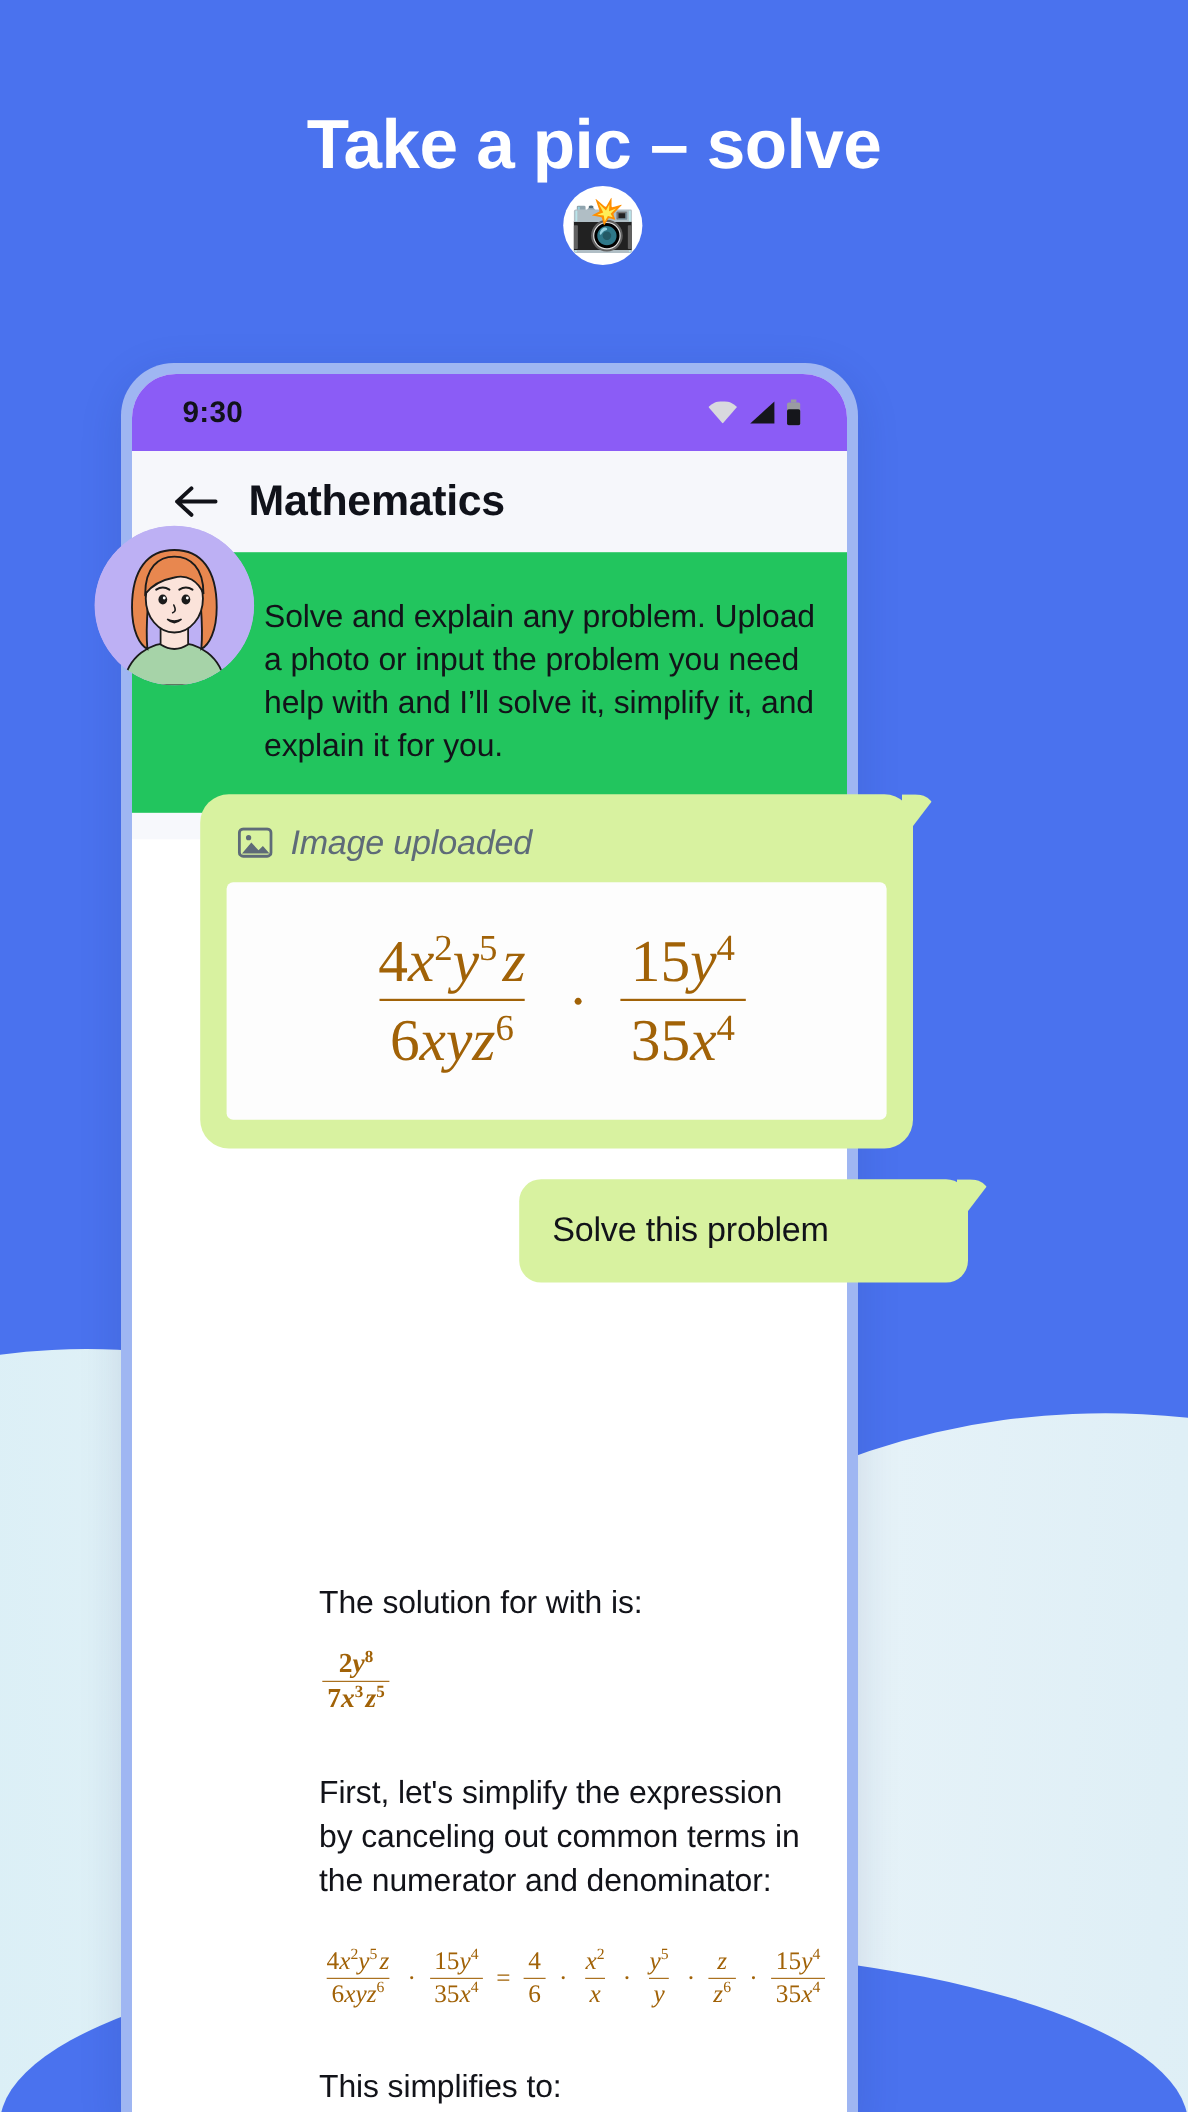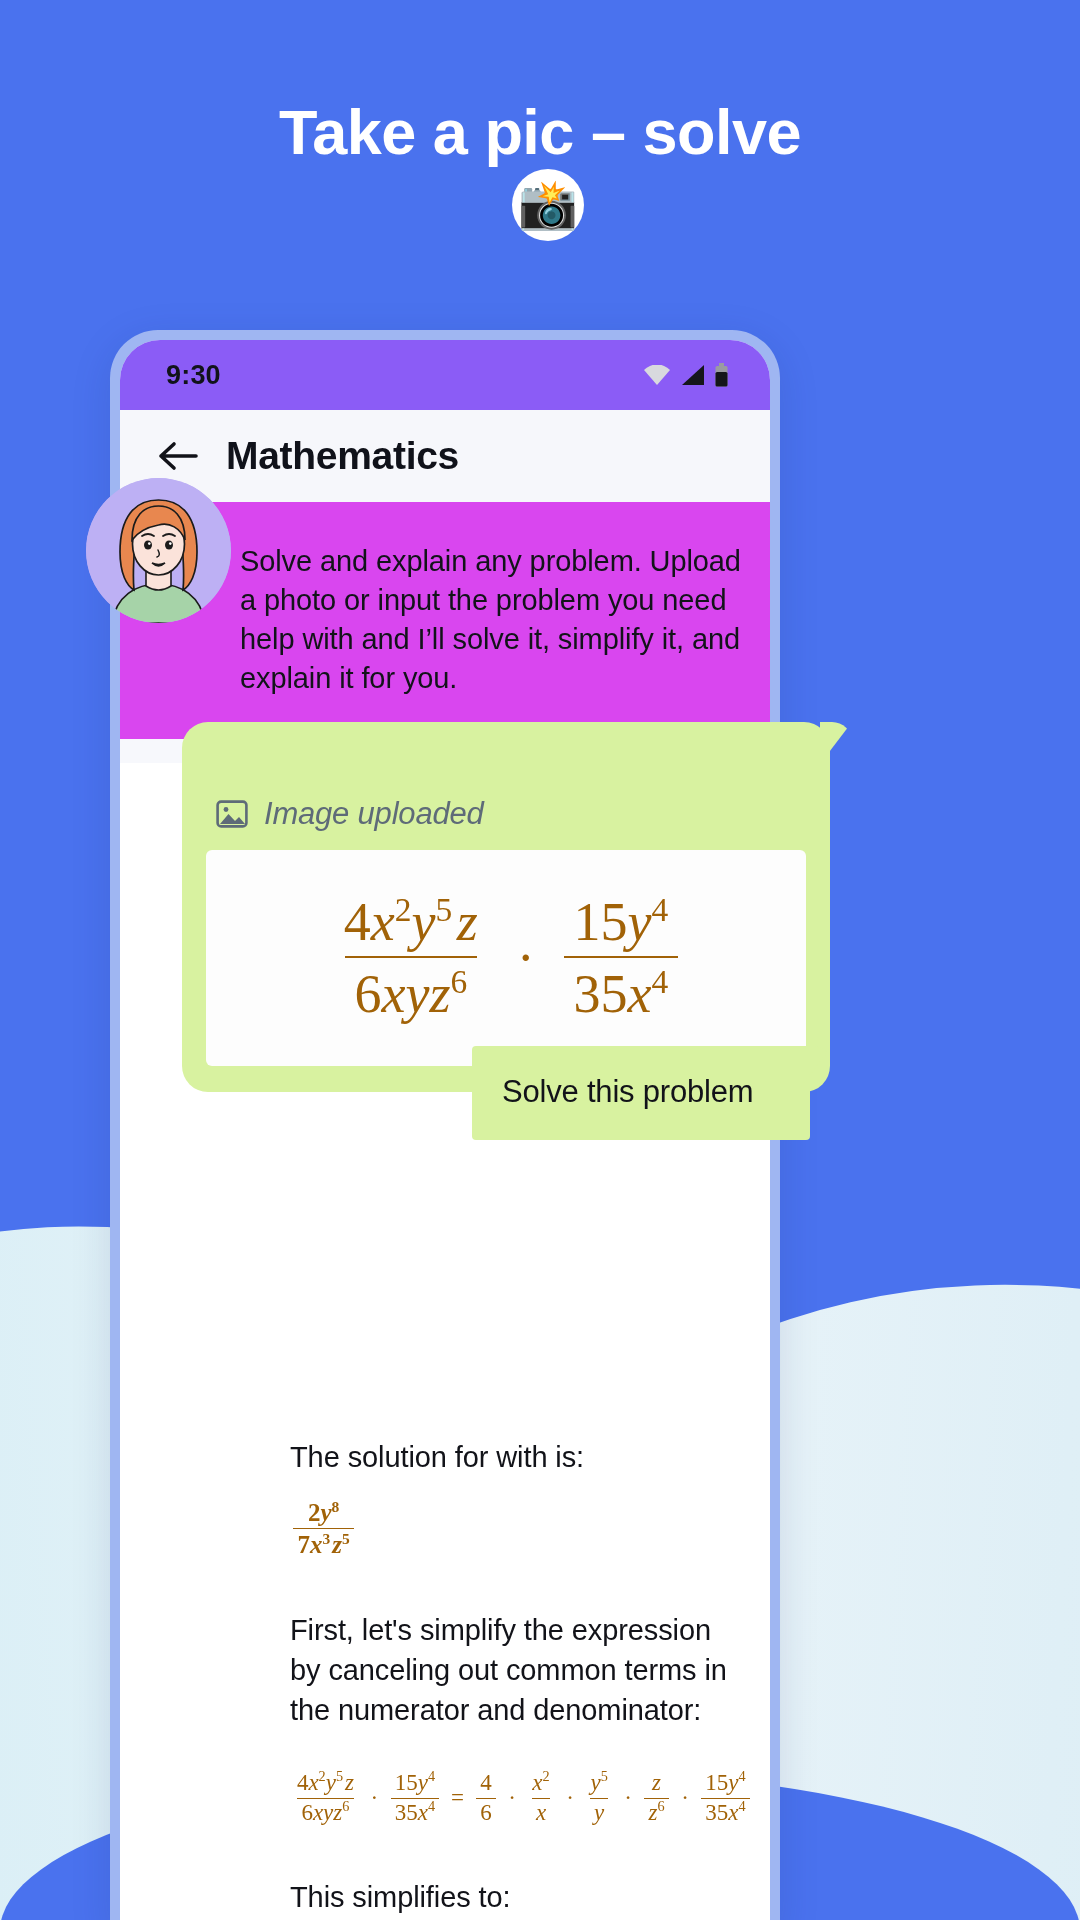--- a/index.html
+++ b/index.html
@@ -111,21 +111,21 @@
     letter-spacing:-0.3px;
   }
 
   
   .convo {
     position:absolute;
     left:0; right:0; top:162px; bottom:0;
     background:#ffffff;
   }
   .intro-block {
-    background:#d946ef;
+    background:#22c55e;
     padding:40px 24px 42px 120px;
   }
   .intro-text {
     font-size:29px;
     line-height:1.34;
     color:#121319;
     letter-spacing:-0.1px;
   }
   .msg-area { background:#f7f8fc; padding-top:24px; position:relative; }
 
@@ -153,42 +153,41 @@
     content:"";
     position:absolute; right:-22px; top:0;
     width:32px; height:42px;
     background:#d8f2a0;
     border-top-right-radius:20px;
     clip-path:polygon(0 0, 100% 0, 0 100%);
   }
   .uploaded-head {
     display:flex; align-items:center; gap:16px;
     padding:4px 0 18px 10px;
-    margin-top:48px;
   }
   .ic-image { width:32px; height:28px; flex:0 0 auto; }
   .uploaded-label {
     font-size:31px;
     font-style:italic;
     color:#5e6b78;
     letter-spacing:-0.2px;
   }
   .uploaded-card {
     background:#fdfdfd;
     border-radius:6px;
     height:216px;
     display:flex; align-items:center; justify-content:center;
   }
 
   .bubble-solve {
     position:absolute; z-index:5;
-    left:472px; top:1046px;
-    width:338px;
+    left:472px; top:1072px;
+    width:408px;
     background:#d8f2a0;
-    border-radius:4px;
+    border-radius:20px;
     padding:28px 30px 30px 30px;
   }
   .bubble-solve::after {
     content:"";
     position:absolute; right:-22px; top:0;
     width:32px; height:42px;
     background:#d8f2a0;
     border-top-right-radius:20px;
     clip-path:polygon(0 0, 100% 0, 0 100%);
   }

